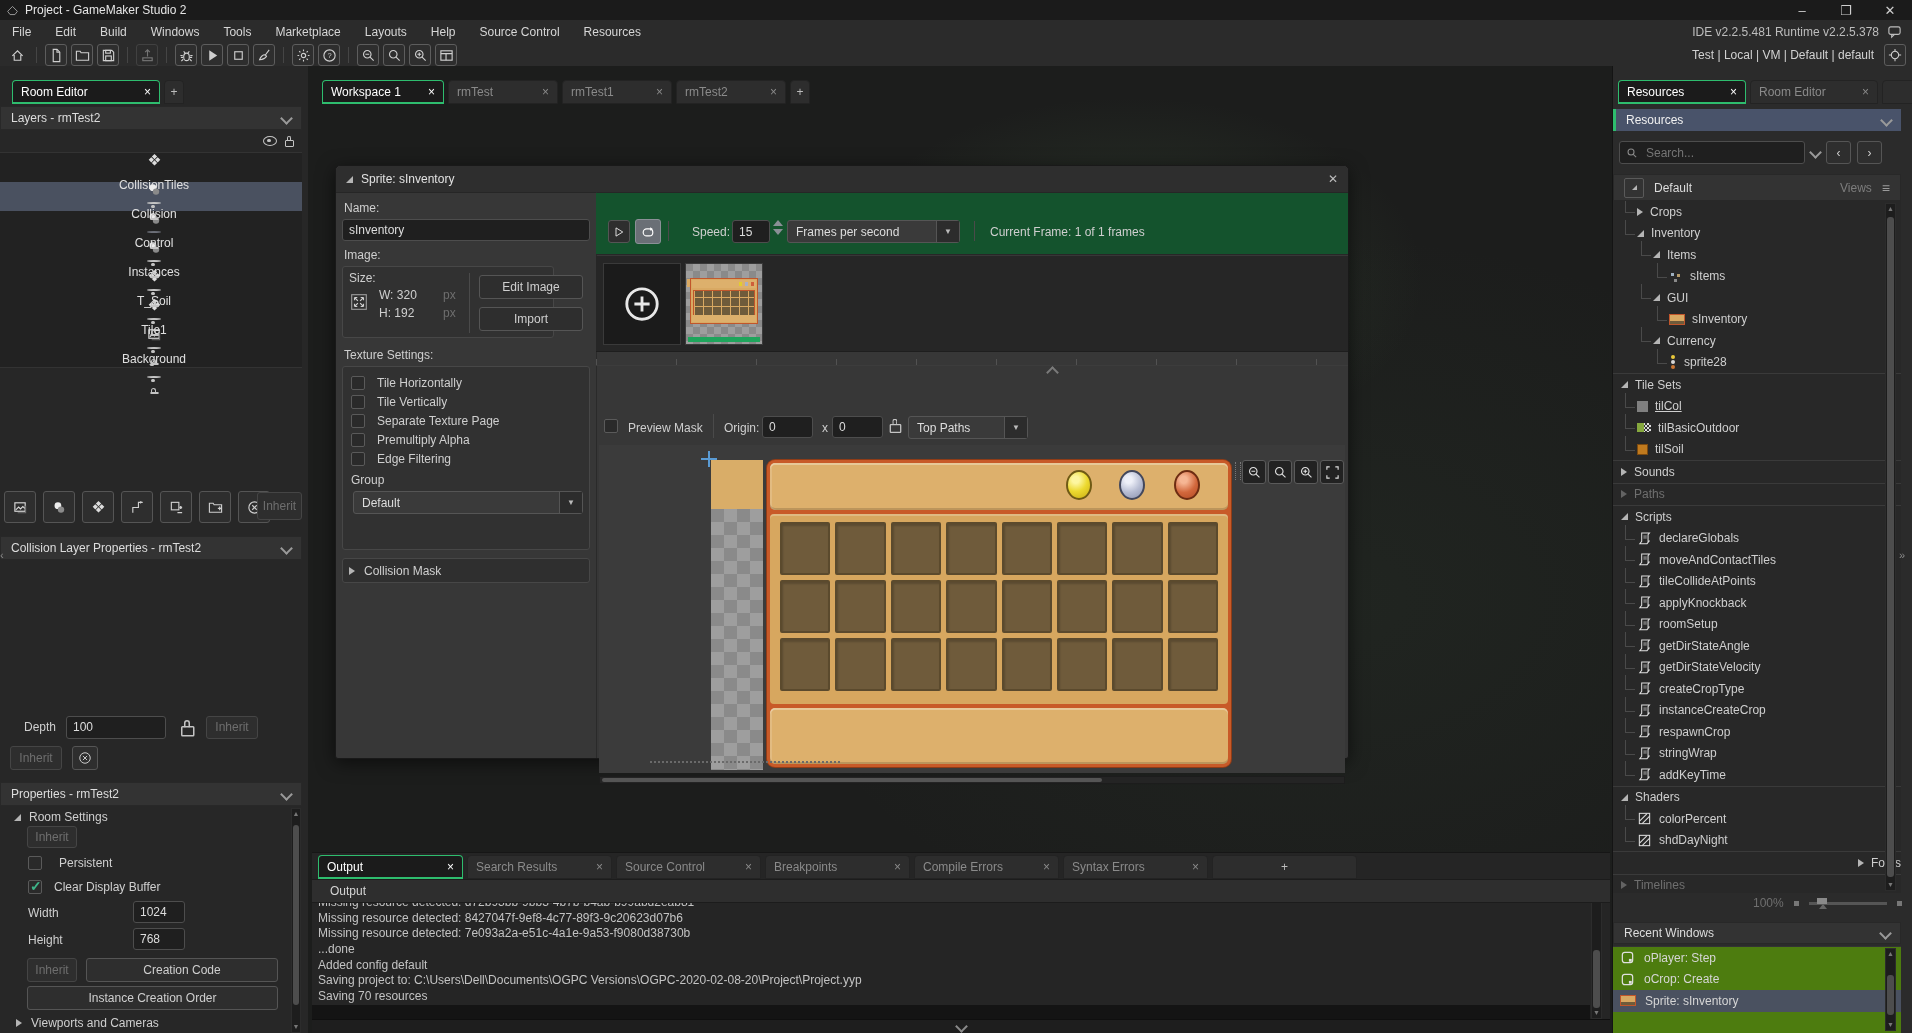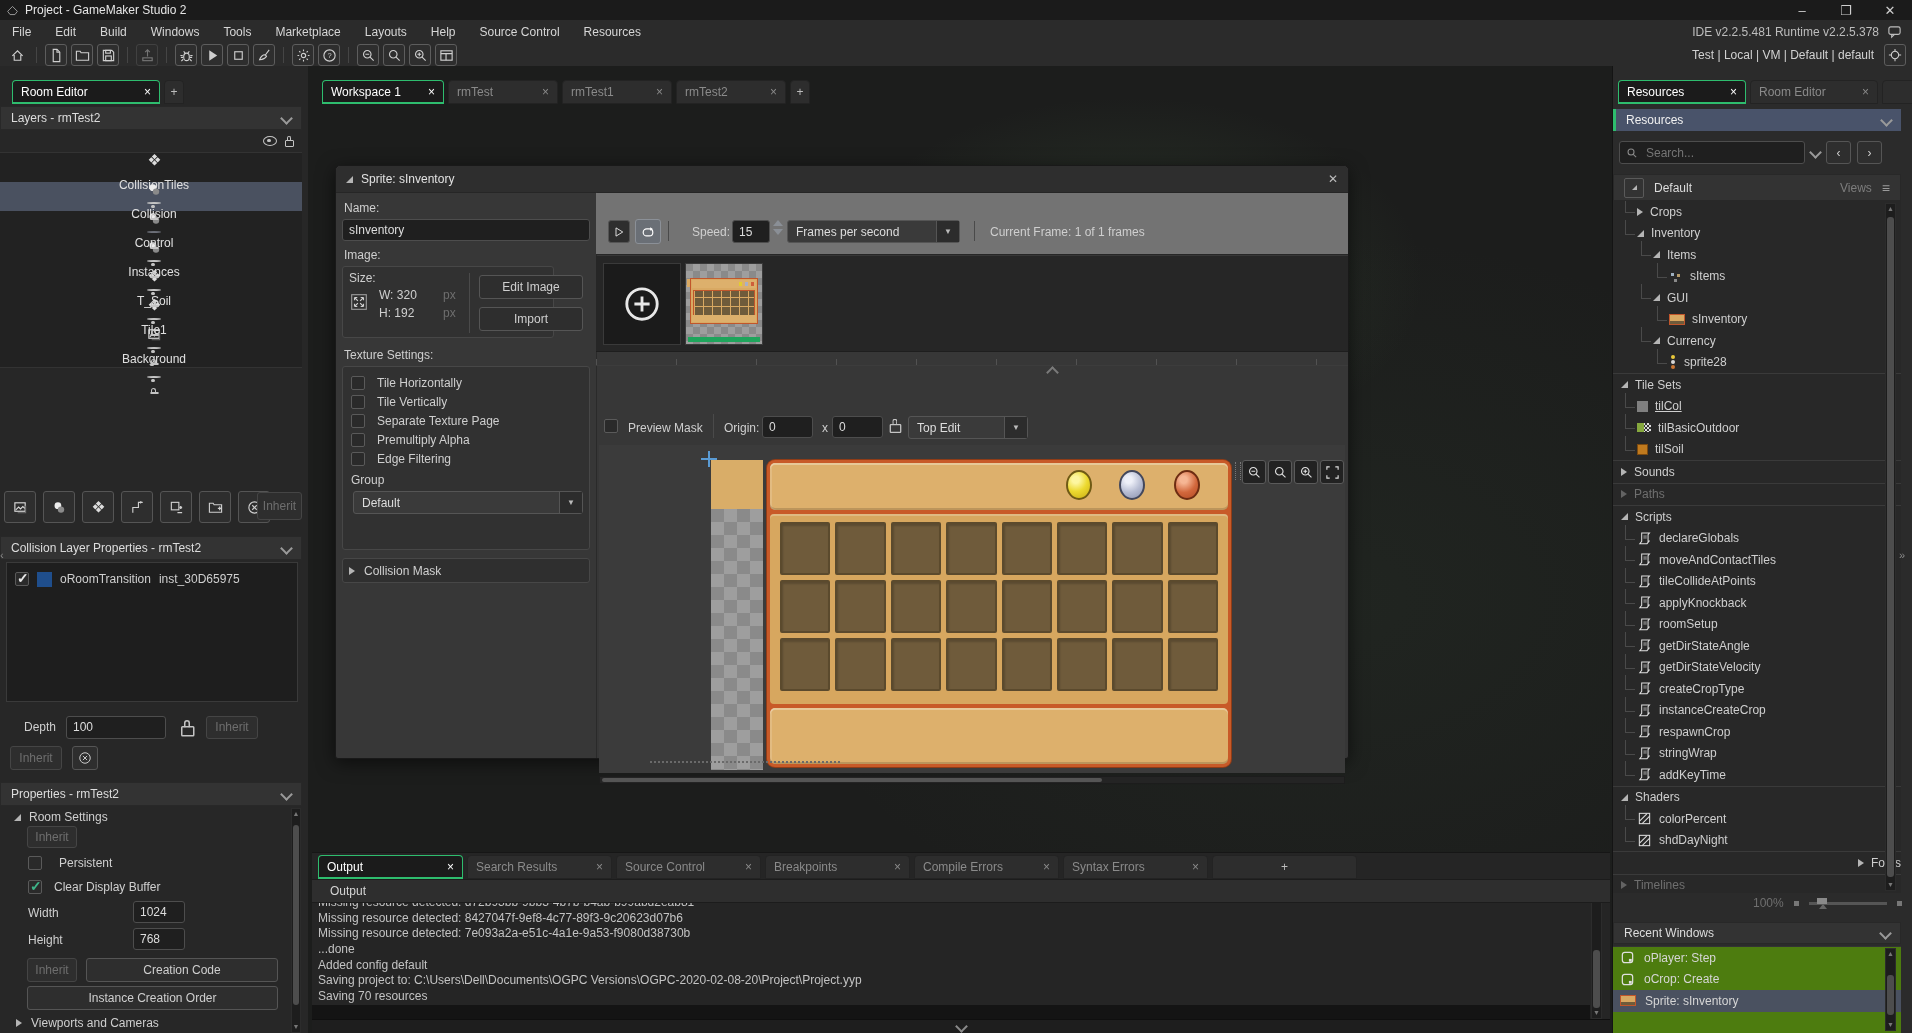--- a/index.html
+++ b/index.html
@@ -76,21 +76,21 @@
                #1c1d1c;}
 
   
   #sprite-window{position:absolute;left:27px;top:99px;width:1014px;height:594px;background:#373737;border:1px solid #191919;border-radius:5px 5px 3px 3px;box-shadow:0 4px 18px rgba(0,0,0,.55);box-sizing:border-box;}
   #sw-title{height:26px;background:#2e2e2e;border-bottom:1px solid #262626;border-radius:5px 5px 0 0;display:flex;align-items:center;padding:0 10px;color:#e2e2e2;}
   #sw-left{position:absolute;left:0;top:26px;width:260px;bottom:0;border-right:1px solid #2a2a2a;}
   .sw-label{position:absolute;color:#cfcfcf;}
   .sw-box{position:absolute;background:#313131;border:1px solid #474747;border-radius:3px;box-sizing:border-box;}
   .tex-row{display:flex;align-items:center;gap:12px;height:19px;padding-left:8px;}
   #sw-right{position:absolute;left:260px;top:26px;right:0;bottom:0;}
-  #anim-bar{position:absolute;left:0;top:1px;width:100%;height:61px;background:#737373;border-bottom:1px solid #272727;}
+  #anim-bar{position:absolute;left:0;top:1px;width:100%;height:61px;background:#14532d;border-bottom:1px solid #272727;}
   #frame-strip{position:absolute;left:0;top:64px;width:100%;height:95px;background:#262626;border-bottom:1px solid #1e1e1e;}
   .frame-box{position:absolute;top:7px;width:78px;height:82px;background:#1b1b1b;border:1px solid #3a3a3a;box-sizing:border-box;}
   #ruler{position:absolute;left:0;top:159px;width:100%;height:14px;border-bottom:1px solid #3c3c3c;
      background:repeating-linear-gradient(90deg,#525252 0 1px,transparent 1px 80px);background-size:100% 6px;background-repeat:no-repeat;background-position:0 100%;}
   #mask-bar{position:absolute;left:0;top:184px;width:100%;height:66px;}
   #canvas{position:absolute;left:3px;top:253px;width:746px;height:328px;background:#3b3b3b;overflow:hidden;}
   .checker{background:conic-gradient(#9e9e9e 90deg,#8a8a8a 0 180deg,#9e9e9e 0 270deg,#8a8a8a 0) 0 0/26px 26px;}
   #inv-panel{position:absolute;left:168px;top:15px;width:464px;height:307px;background:#c85a28;border-radius:8px;box-sizing:border-box;padding:3px;display:flex;flex-direction:column;gap:4px;box-shadow:0 0 0 1px #8f3c17;}
   .tanbar{background:#ddb06c;border-radius:5px;box-shadow:inset 0 2px 0 rgba(255,255,255,.3),inset 0 -2px 0 rgba(0,0,0,.15),inset 2px 0 0 rgba(255,255,255,.15);position:relative;}
   #inv-grid{flex:1;background:#d7a75f;border-radius:4px;box-shadow:inset 0 2px 0 rgba(255,255,255,.22);display:grid;grid-template-columns:repeat(8,1fr);grid-template-rows:repeat(3,1fr);gap:5px;padding:8px 10px 13px 10px;box-sizing:border-box;}
@@ -416,28 +416,20 @@
           </svg>
         </div>
       </div>
     <div class="abs btn dim" style="left:257px;top:426px;width:45px;height:28px">
         <span>Inherit</span>
       </div>
 
     <div class="abs hdrbar" style="left:0;top:470px;width:302px;height:24px">
       <span>Collision Layer Properties - rmTest2</span>
       <span class="chev"></span>
-    </div>
-    <div id="instance-list">
-      <div class="row" style="height:24px;margin-top:4px;gap:8px;padding-left:8px">
-        <span class="cb checked-white"></span>
-        <span style="width:15px;height:15px;background:#1f4e8c;display:inline-block"></span>
-        <span>oRoomTransition</span>
-        <span>inst_30D65975</span>
-      </div>
     </div>
     <div class="abs row" style="left:0;top:648px;width:302px;height:26px">
       <span style="padding-left:24px">Depth</span>
       <input class="inp" style="position: absolute; left: 66px; width: 100px; height: 23px;" readonly="" value="100">
       <span class="padlock" style="position:absolute;left:181px;transform:scale(1.5);transform-origin:left top;top:8px"></span>
       <div class="btn dim" style="position:absolute;left:206px;width:52px;height:23px">
           <span>Inherit</span>
         </div>
     </div>
     <div class="abs row" style="left:10px;top:680px;gap:10px">
@@ -643,21 +635,21 @@
         <div id="mask-bar">
           <span class="cb" style="position:absolute;left:8px;top:43px"></span>
           <span style="position:absolute;left:32px;top:45px">Preview Mask</span>
           <div class="vsep" style="position:absolute;left:117px;top:38px;height:24px"></div>
           <span style="position:absolute;left:128px;top:45px">Origin:</span>
           <input class="inp" style="position: absolute; left: 166px; top: 40px; width: 51px; height: 22px;" readonly="" value="0">
           <span style="position:absolute;left:226px;top:45px">x</span>
           <input class="inp" style="position: absolute; left: 236px; top: 40px; width: 51px; height: 22px;" readonly="" value="0">
           <span class="padlock" style="position:absolute;left:295px;top:45px;transform:scale(1.3)"></span>
           <div class="dd" style="position:absolute;left:312px;top:40px;width:120px;height:23px">
-            <span class="dd-text">Top Edit</span>
+            <span class="dd-text">Top Paths</span>
             <span class="dd-btn">▼</span>
           </div>
         </div>
 
         <div id="canvas">
           <div class="checker" style="position:absolute;left:112px;top:64px;width:52px;height:261px"></div>
           <div style="position:absolute;left:112px;top:15px;width:52px;height:49px;background:#d9ad68"></div>
           <div style="position:absolute;left:102px;top:13px;width:16px;height:2px;background:#5a9bd4"></div>
           <div style="position:absolute;left:109px;top:6px;width:2px;height:16px;background:#5a9bd4"></div>
 

